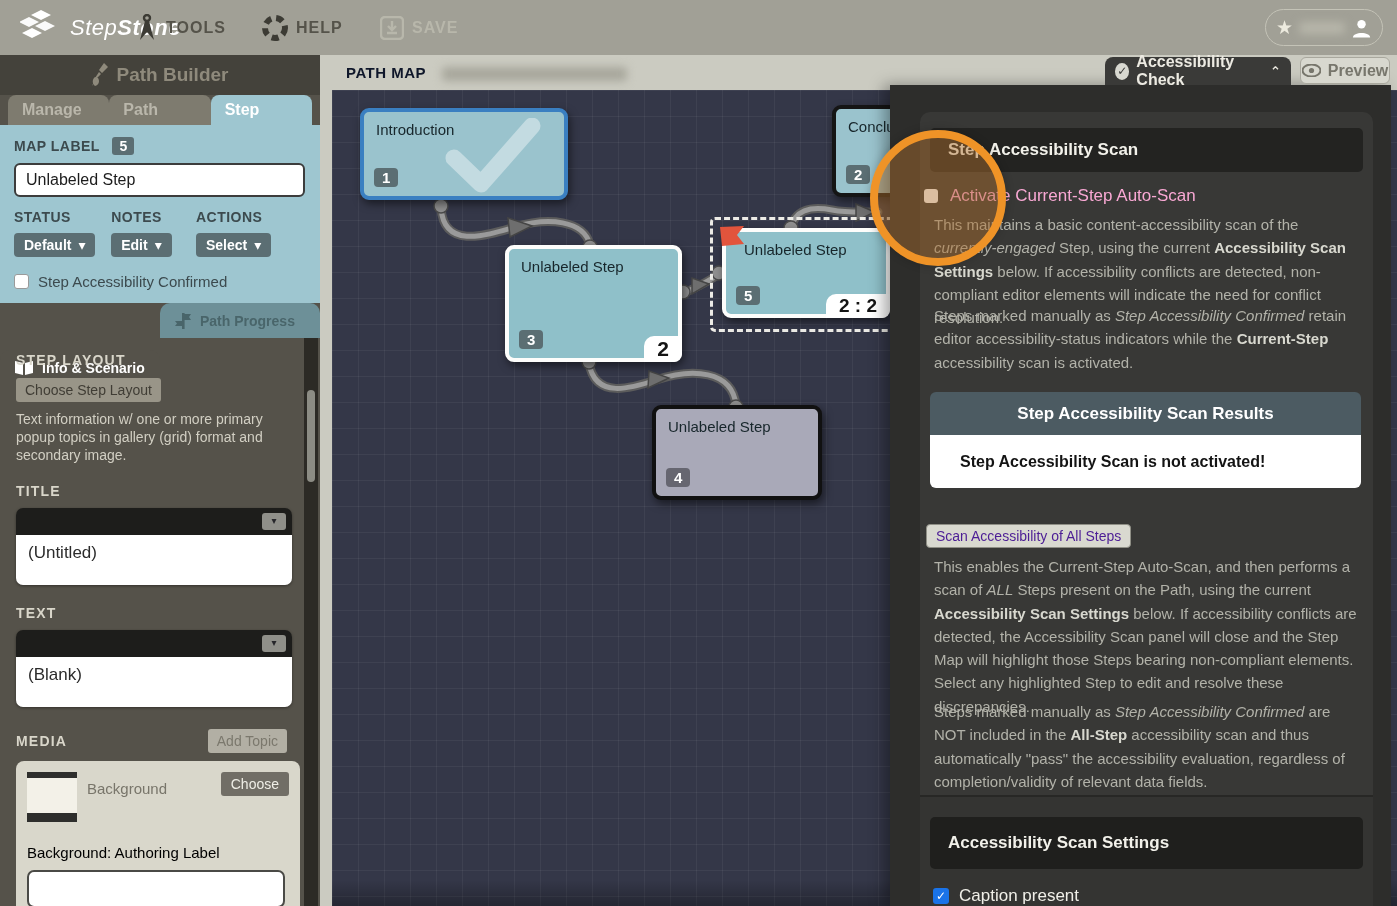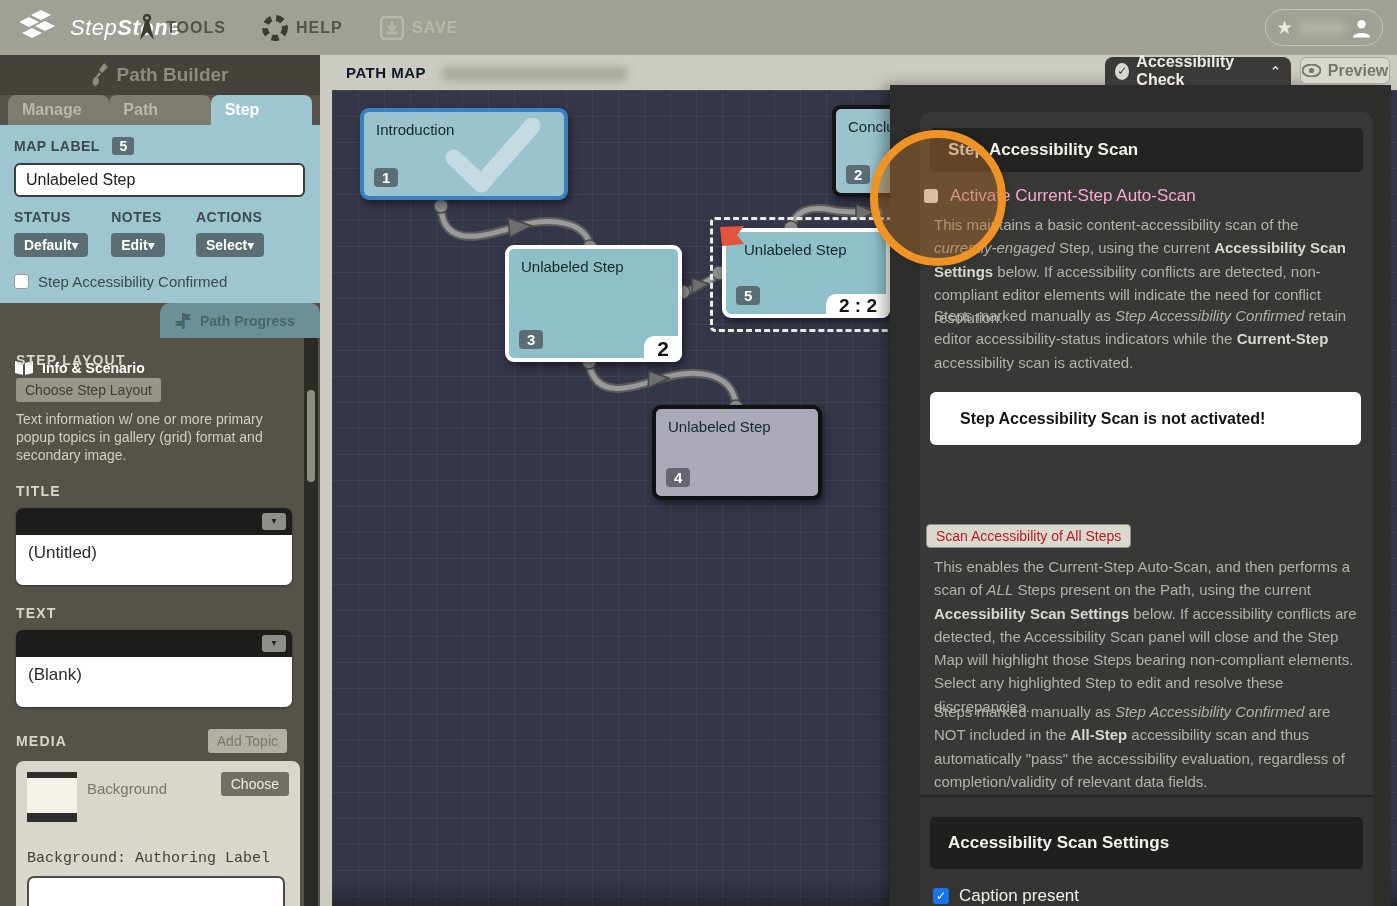--- a/index.html
+++ b/index.html
@@ -28,21 +28,21 @@
     border-radius:8px 8px 0 0;display:flex;align-items:center;padding-left:14px;cursor:pointer;}
   .tab.active{background:#9ec6d0;color:#fff;}
   #step-panel{position:absolute;left:0;top:70px;width:100%;height:178px;background:#9ec6d0;padding:12px 14px;}
   .slabel{color:#3c4a4e;font-weight:bold;font-size:14px;letter-spacing:.5px;}
   .numbadge{display:inline-block;background:#5b6e73;color:#fff;font-weight:bold;font-size:14px;
     padding:1px 7px;border-radius:3px;margin-left:8px;}
   .textinput{width:291px;height:34px;background:#fff;border:2px solid #3c3c3c;border-radius:6px;
     font-size:16px;color:#1c1c1c;padding:0 10px;font-family:inherit;}
   .dd-row{display:flex;margin-top:12px;}
   .dd-col{width:33.3%;}
-  .ddbtn{margin-top:8px;display:inline-flex;align-items:center;background:#5b6e73;color:#fff;
+  .ddbtn{margin-top:8px;display:inline-flex;align-items:center;gap:7px;background:#5b6e73;color:#fff;
     font-size:14px;font-weight:bold;padding:4px 10px;border-radius:4px;cursor:pointer;}
   .chk{width:15px;height:15px;background:#fff;border:1px solid #9a9a9a;border-radius:3px;display:inline-block;}
   .chk-row{display:flex;align-items:center;gap:9px;margin-top:16px;color:#3c4a4e;font-size:15px;}
 
   .subtabs{position:absolute;left:0;top:248px;width:100%;height:35px;display:flex;}
   .subtab{height:35px;display:flex;align-items:center;gap:8px;padding:0 14px;font-weight:bold;font-size:14px;
     border-radius:10px 10px 0 0;cursor:pointer;}
   .subtab.active{background:#55524a;color:#fff;width:160px;margin-top:47px;}
   .subtab.inactive{background:#6d9098;color:#49656a;flex:1;}
 
@@ -97,21 +97,21 @@
     color:#f2f1ea;font-weight:bold;font-size:17px;display:flex;align-items:center;padding-left:18px;}
   .p-check-row{position:absolute;display:flex;align-items:center;gap:12px;color:#f9a8d4;font-size:17px;}
   .para{position:absolute;left:14px;width:428px;font-size:15px;line-height:1.55;color:#b2b2a9;}
   .para .sb{font-weight:bold;color:#d8d8cf;}
   .para .si{font-style:italic;}
   #results{position:absolute;left:10px;right:12px;top:280px;border-radius:6px;overflow:hidden;}
   #results .rhead{height:43px;background:#4c5b62;color:#fff;font-weight:bold;font-size:17px;
     display:flex;align-items:center;justify-content:center;}
   #results .rbody{height:53px;background:#fff;color:#141414;font-weight:bold;font-size:16px;
     display:flex;align-items:center;padding-left:30px;}
-  #scan-all{position:absolute;left:6px;top:412px;background:#d9d9d0;border:1px solid #8f8f86;color:#b91c1c;
+  #scan-all{position:absolute;left:6px;top:412px;background:#d9d9d0;border:1px solid #8f8f86;color:#4c1d95;
     font-size:14px;padding:3px 9px;border-radius:4px;cursor:pointer;}
   #settings-sec{position:absolute;left:0;top:683px;width:100%;height:197px;background:#343432;border-top:2px solid #272725;}
   #caption-row{position:absolute;left:13px;top:89px;display:flex;align-items:center;gap:10px;color:#f0efe8;font-size:17px;}
   .chk-blue{width:16px;height:16px;background:#1a73e8;border-radius:3px;color:#fff;font-size:12px;
     font-weight:bold;text-align:center;line-height:16px;}
 
   
   #orange-circle{position:absolute;left:870px;top:130px;width:136px;height:136px;border-radius:50%;
     border:8px solid #ef9327;background:rgba(175,110,45,.45);z-index:50;pointer-events:none;
     box-shadow:0 0 10px rgba(0,0,0,.2);}
@@ -251,21 +251,21 @@
     <div style="margin-top:22px;display:flex;align-items:center;">
       <span class="sec-label">MEDIA</span>
       <span class="grybtn" style="margin-left:auto;background:#b2afa4;color:#7b786d;">Add Topic</span>
     </div>
     <div id="media-card">
       <div class="mediahead">
         <span id="thumb"></span>
         <span class="medlabel" style="margin-top:8px;">Background</span>
         <span class="choosebtn">Choose</span>
       </div>
-      <div class="medlabel" style="margin-top:28px;color:#404040;font-family:Liberation Mono, monospace;">Background: Authoring Label</div>
+      <div class="medlabel" style="margin-top:22px;color:#000000;">Background: Authoring Label</div>
       <input class="whiteinput" value="" style="">
       
     </div>
   </div>
   <div class="scroll-track">
     <div class="scroll-thumb"></div>
   </div>
 </div>
 
 <div id="pm-bar">
@@ -360,20 +360,21 @@
 
     <div class="p-check-row" style="left:4px;top:74px;">
       <span class="chk" style="width:14px;height:14px;border:none;"></span>
       <span>Activate Current-Step Auto-Scan</span>
     </div>
 
     <div class="para" style="top:101px;"><span>This maintains a basic content-accessibility scan of the </span><span class="si">currently-engaged</span><span> Step, using the current </span><span class="sb">Accessibility Scan Settings</span><span> below. If accessibility conflicts are detected, non-compliant editor elements will indicate the need for conflict resolution.</span></div>
     <div class="para" style="top:192px;"><span>Steps marked manually as </span><span class="si">Step Accessibility Confirmed</span><span> retain editor accessibility-status indicators while the </span><span class="sb">Current-Step</span><span> accessibility scan is activated.</span></div>
 
     <div id="results">
+      <div class="rhead">Step Accessibility Scan Results</div>
       <div class="rbody">Step Accessibility Scan is not activated!</div>
     </div>
 
     <div id="scan-all"><span>Scan Accessibility of </span><span class="sb">All Steps</span></div>
 
     <div class="para" style="top:443px;"><span>This enables the Current-Step Auto-Scan, and then performs a scan of </span><span class="si">ALL</span><span> Steps present on the Path, using the current </span><span class="sb">Accessibility Scan Settings</span><span> below. If accessibility conflicts are detected, the Accessibility Scan panel will close and the Step Map will highlight those Steps bearing non-compliant elements. Select any highlighted Step to edit and resolve these discrepancies.</span></div>
     <div class="para" style="top:588px;"><span>Steps marked manually as </span><span class="si">Step Accessibility Confirmed</span><span> are NOT included in the </span><span class="sb">All-Step</span><span> accessibility scan and thus automatically "pass" the accessibility evaluation, regardless of completion/validity of relevant data fields.</span></div>
 
     <div id="settings-sec">
       <div class="pheader" style="top:20px;height:52px;background:#1f1f1d;">Accessibility Scan Settings</div>

